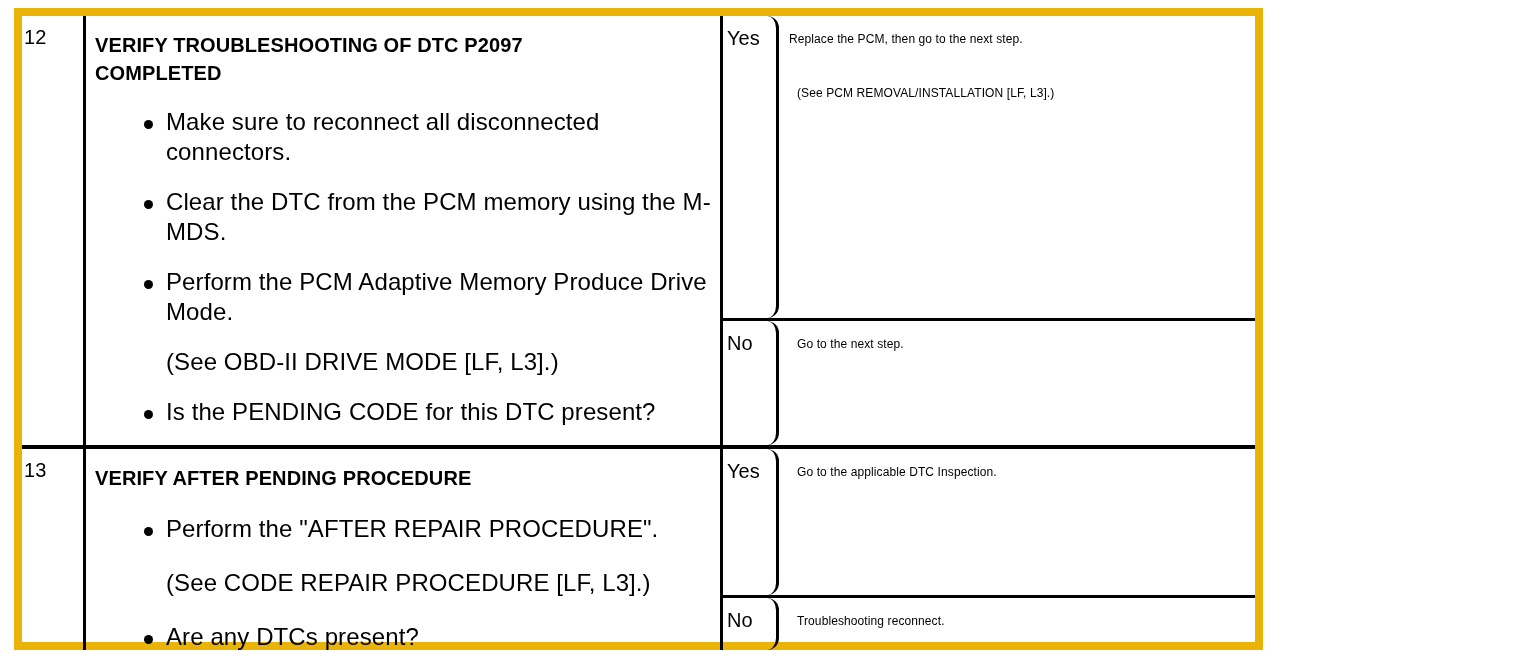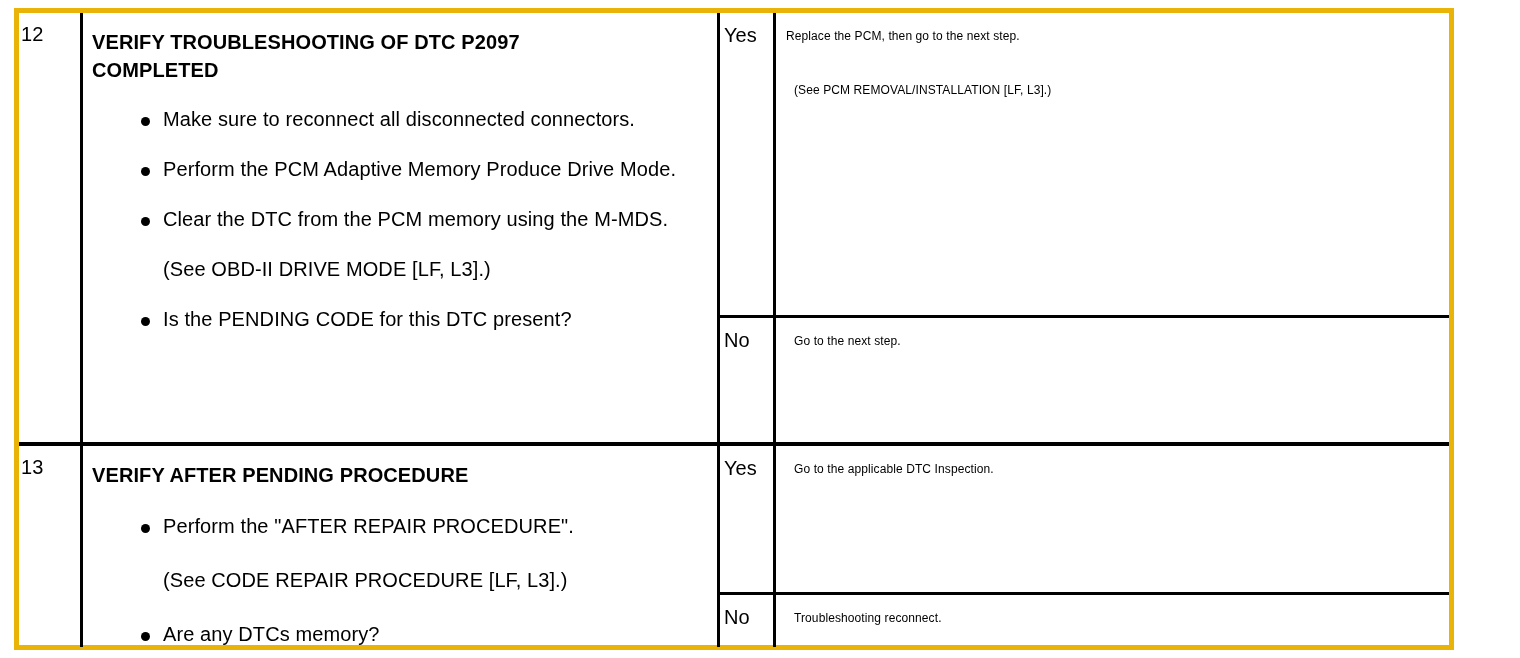--- a/index.html
+++ b/index.html
@@ -13,24 +13,24 @@
     font-family: "Liberation Sans", sans-serif;
     color: #000000;
     overflow: hidden;
   }
 
   
   .ts-table {
     position: absolute;
     left: 14px;
     top: 8px;
-    width: 1440px;   
+    width: 1249px;   
     height: 642px;   
     box-sizing: border-box;
-    border: 5px solid #eab308;
+    border: 8px solid #eab308;
     border-collapse: collapse;
   }
 
   .step-row {
     position: absolute;
     left: 0;
     right: 0;
     box-sizing: border-box;
   }
   .step-row.row-12 { top: 0px;   height: 429px; }
@@ -84,21 +84,21 @@
     margin: 0;
     white-space: pre-line;
   }
   .proc-list {
     list-style: none;
     margin: 0;
     padding: 0;
   }
   .proc-item {
     position: relative;
-    font-size: 20px;
+    font-size: 24px;
     line-height: 30px;
     letter-spacing: .1px;
     padding-left: 71px;
   }
   .proc-item.bulleted::before {
     content: "";
     position: absolute;
     left: 49px;
     top: 13px;
     width: 9px;
@@ -127,20 +127,21 @@
     position: absolute;
     left: 0;
     top: 0;
     bottom: 0;
     width: 56px;
     box-sizing: border-box;
     border-right: 3px solid #000;
     padding: 10px 7px 0 4px;
     font-size: 20px;
     line-height: 24px;
+    border-radius: 12px;
   }
   .ans-text {
     position: absolute;
     left: 56px;
     right: 0;
     top: 0;
     bottom: 0;
     box-sizing: border-box;
     padding: 10px 8px 0 10px;
   }
@@ -161,22 +162,22 @@
 
     <div class="col-num">
       <span class="num-label">12</span>
     </div>
 
     <div class="col-proc">
       <div class="proc-title">VERIFY TROUBLESHOOTING OF DTC P2097
 COMPLETED</div>
       <ul class="proc-list">
         <li class="proc-item bulleted">Make sure to reconnect all disconnected connectors.</li>
+        <li class="proc-item bulleted">Clear the DTC from the PCM memory using the M-MDS.</li>
         <li class="proc-item bulleted">Perform the PCM Adaptive Memory Produce Drive Mode.</li>
-        <li class="proc-item bulleted">Clear the DTC from the PCM memory using the M-MDS.</li>
         <li class="proc-item">(See OBD-II DRIVE MODE [LF, L3].)</li>
         <li class="proc-item bulleted">Is the PENDING CODE for this DTC present?</li>
       </ul>
     </div>
 
     <div class="col-ans">
 
       <div class="ans-row ans-yes">
         <div class="ans-key">Yes</div>
         <div class="ans-text">
@@ -199,21 +200,21 @@
 
     <div class="col-num">
       <span class="num-label">13</span>
     </div>
 
     <div class="col-proc">
       <div class="proc-title">VERIFY AFTER PENDING PROCEDURE</div>
       <ul class="proc-list">
         <li class="proc-item bulleted">Perform the "AFTER REPAIR PROCEDURE".</li>
         <li class="proc-item">(See CODE REPAIR PROCEDURE [LF, L3].)</li>
-        <li class="proc-item bulleted">Are any DTCs memory?</li>
+        <li class="proc-item bulleted">Are any DTCs present?</li>
       </ul>
     </div>
 
     <div class="col-ans">
 
       <div class="ans-row ans-yes">
         <div class="ans-key">Yes</div>
         <div class="ans-text">
           <p class="ans-line">Go to the applicable DTC Inspection.</p>
         </div>

